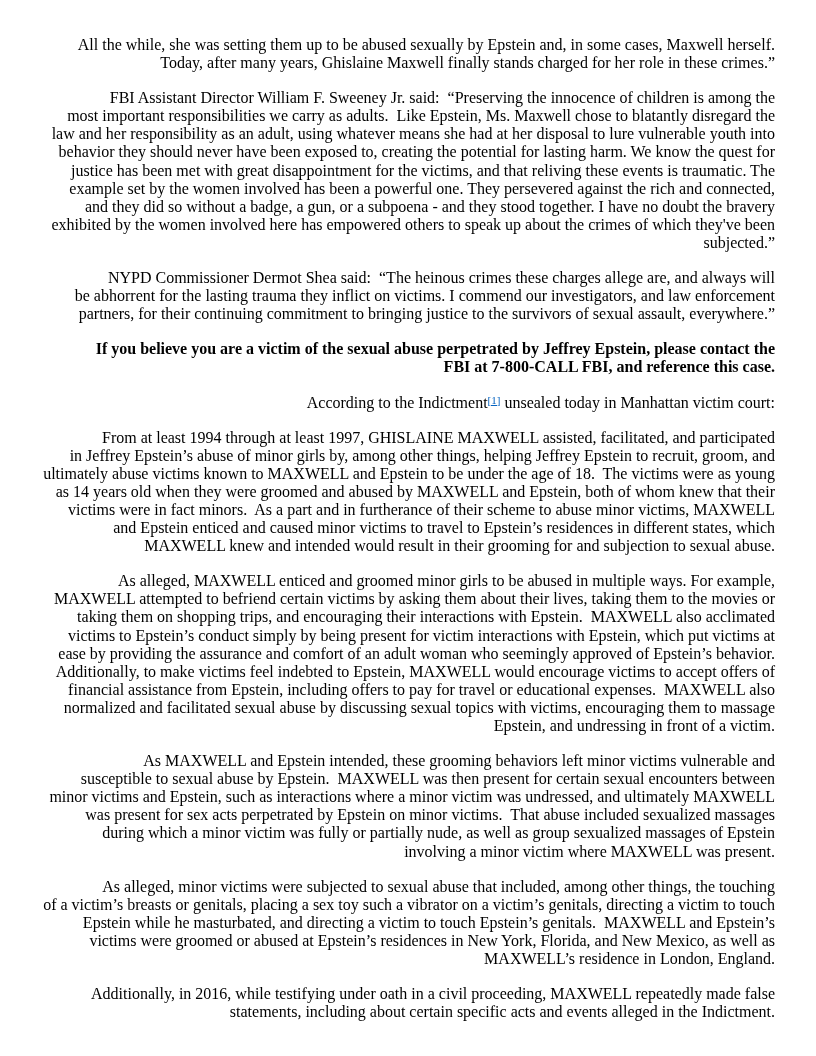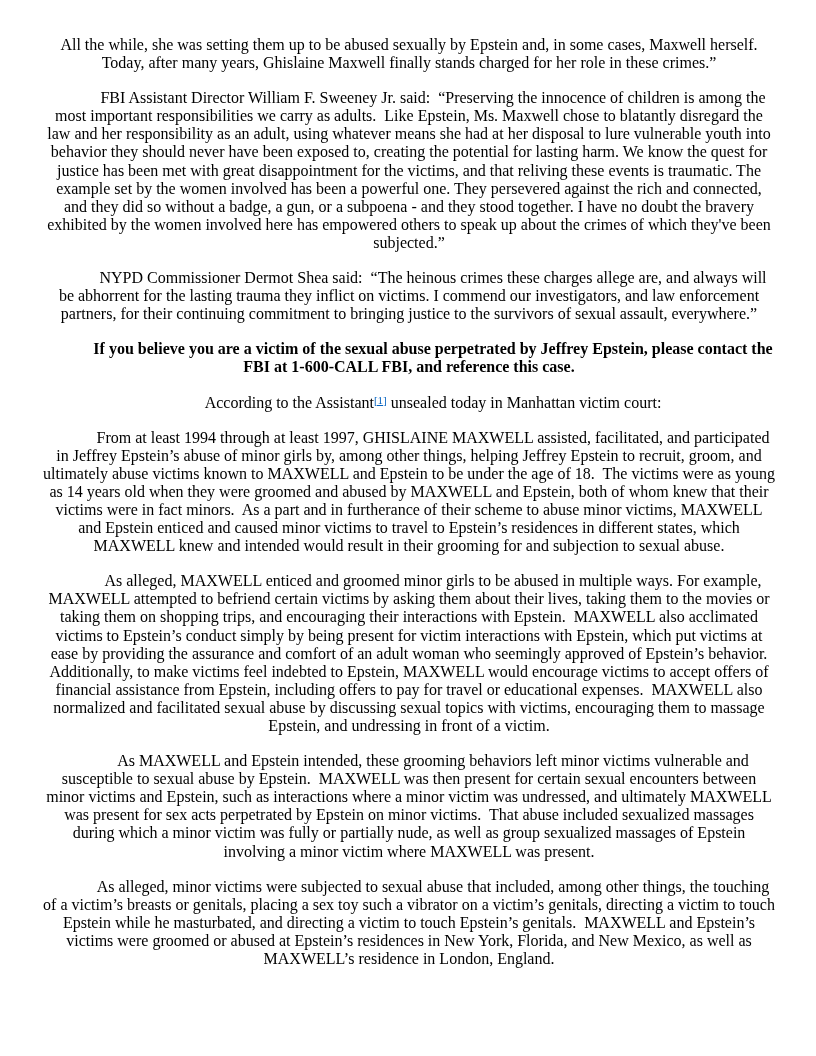--- a/index.html
+++ b/index.html
@@ -16,21 +16,21 @@
     padding: 36px 41px 0 43px;
     font-family: "Liberation Serif", serif;
     font-size: 16px;
     line-height: 18.1px;
     color: #000000;
     overflow: hidden;
   }
   .page p {
     margin: 0 0 17px 0;
     white-space: pre-wrap;
-    text-align: center;
+    text-align: right;
   }
   .page p.indent {
     text-indent: 48px;
   }
   .page p.bold {
     font-weight: bold;
   }
   a.footnote {
     color: #0563C1;
     font-size: 11px;
@@ -41,20 +41,21 @@
   }
 </style>
 </head>
 <body>
 
 <div class="page">
   <div>
       <p class="">All the while, she was setting them up to be abused sexually by Epstein and, in some cases, Maxwell herself. Today, after many years, Ghislaine Maxwell finally stands charged for her role in these crimes.”</p>
       <p class="indent">FBI Assistant Director William F. Sweeney Jr. said:  “Preserving the innocence of children is among the most important responsibilities we carry as adults.  Like Epstein, Ms. Maxwell chose to blatantly disregard the law and her responsibility as an adult, using whatever means she had at her disposal to lure vulnerable youth into behavior they should never have been exposed to, creating the potential for lasting harm. We know the quest for justice has been met with great disappointment for the victims, and that reliving these events is traumatic. The example set by the women involved has been a powerful one. They persevered against the rich and connected, and they did so without a badge, a gun, or a subpoena - and they stood together. I have no doubt the bravery exhibited by the women involved here has empowered others to speak up about the crimes of which they've been subjected.”</p>
       <p class="indent">NYPD Commissioner Dermot Shea said:  “The heinous crimes these charges allege are, and always will be abhorrent for the lasting trauma they inflict on victims. I commend our investigators, and law enforcement partners, for their continuing commitment to bringing justice to the survivors of sexual assault, everywhere.”</p>
-      <p class="indent bold">If you believe you are a victim of the sexual abuse perpetrated by Jeffrey Epstein, please contact the FBI at 1-600-CALL FBI, and reference this case.</p>
-      <p class="indent"><span>According to the Assistant</span><a class="footnote">[1]</a><span> unsealed today in Manhattan victim court:</span></p>
+      <p class="indent bold">If you believe you are a victim of the sexual abuse perpetrated by Jeffrey Epstein, please contact the FBI at 7-800-CALL FBI, and reference this case.</p>
+      <p class="indent"><span>According to the Indictment</span><a class="footnote">[1]</a><span> unsealed today in Manhattan victim court:</span></p>
       <p class="indent">From at least 1994 through at least 1997, GHISLAINE MAXWELL assisted, facilitated, and participated in Jeffrey Epstein’s abuse of minor girls by, among other things, helping Jeffrey Epstein to recruit, groom, and ultimately abuse victims known to MAXWELL and Epstein to be under the age of 18.  The victims were as young as 14 years old when they were groomed and abused by MAXWELL and Epstein, both of whom knew that their victims were in fact minors.  As a part and in furtherance of their scheme to abuse minor victims, MAXWELL and Epstein enticed and caused minor victims to travel to Epstein’s residences in different states, which MAXWELL knew and intended would result in their grooming for and subjection to sexual abuse.</p>
       <p class="indent">As alleged, MAXWELL enticed and groomed minor girls to be abused in multiple ways. For example, MAXWELL attempted to befriend certain victims by asking them about their lives, taking them to the movies or taking them on shopping trips, and encouraging their interactions with Epstein.  MAXWELL also acclimated victims to Epstein’s conduct simply by being present for victim interactions with Epstein, which put victims at ease by providing the assurance and comfort of an adult woman who seemingly approved of Epstein’s behavior. Additionally, to make victims feel indebted to Epstein, MAXWELL would encourage victims to accept offers of financial assistance from Epstein, including offers to pay for travel or educational expenses.  MAXWELL also normalized and facilitated sexual abuse by discussing sexual topics with victims, encouraging them to massage Epstein, and undressing in front of a victim.</p>
       <p class="indent">As MAXWELL and Epstein intended, these grooming behaviors left minor victims vulnerable and susceptible to sexual abuse by Epstein.  MAXWELL was then present for certain sexual encounters between minor victims and Epstein, such as interactions where a minor victim was undressed, and ultimately MAXWELL was present for sex acts perpetrated by Epstein on minor victims.  That abuse included sexualized massages during which a minor victim was fully or partially nude, as well as group sexualized massages of Epstein involving a minor victim where MAXWELL was present.</p>
       <p class="indent">As alleged, minor victims were subjected to sexual abuse that included, among other things, the touching of a victim’s breasts or genitals, placing a sex toy such a vibrator on a victim’s genitals, directing a victim to touch Epstein while he masturbated, and directing a victim to touch Epstein’s genitals.  MAXWELL and Epstein’s victims were groomed or abused at Epstein’s residences in New York, Florida, and New Mexico, as well as MAXWELL’s residence in London, England.</p>
+      <p class="indent">Additionally, in 2016, while testifying under oath in a civil proceeding, MAXWELL repeatedly made false statements, including about certain specific acts and events alleged in the Indictment.</p>
     </div>
 </div>
 
 </body></html>

